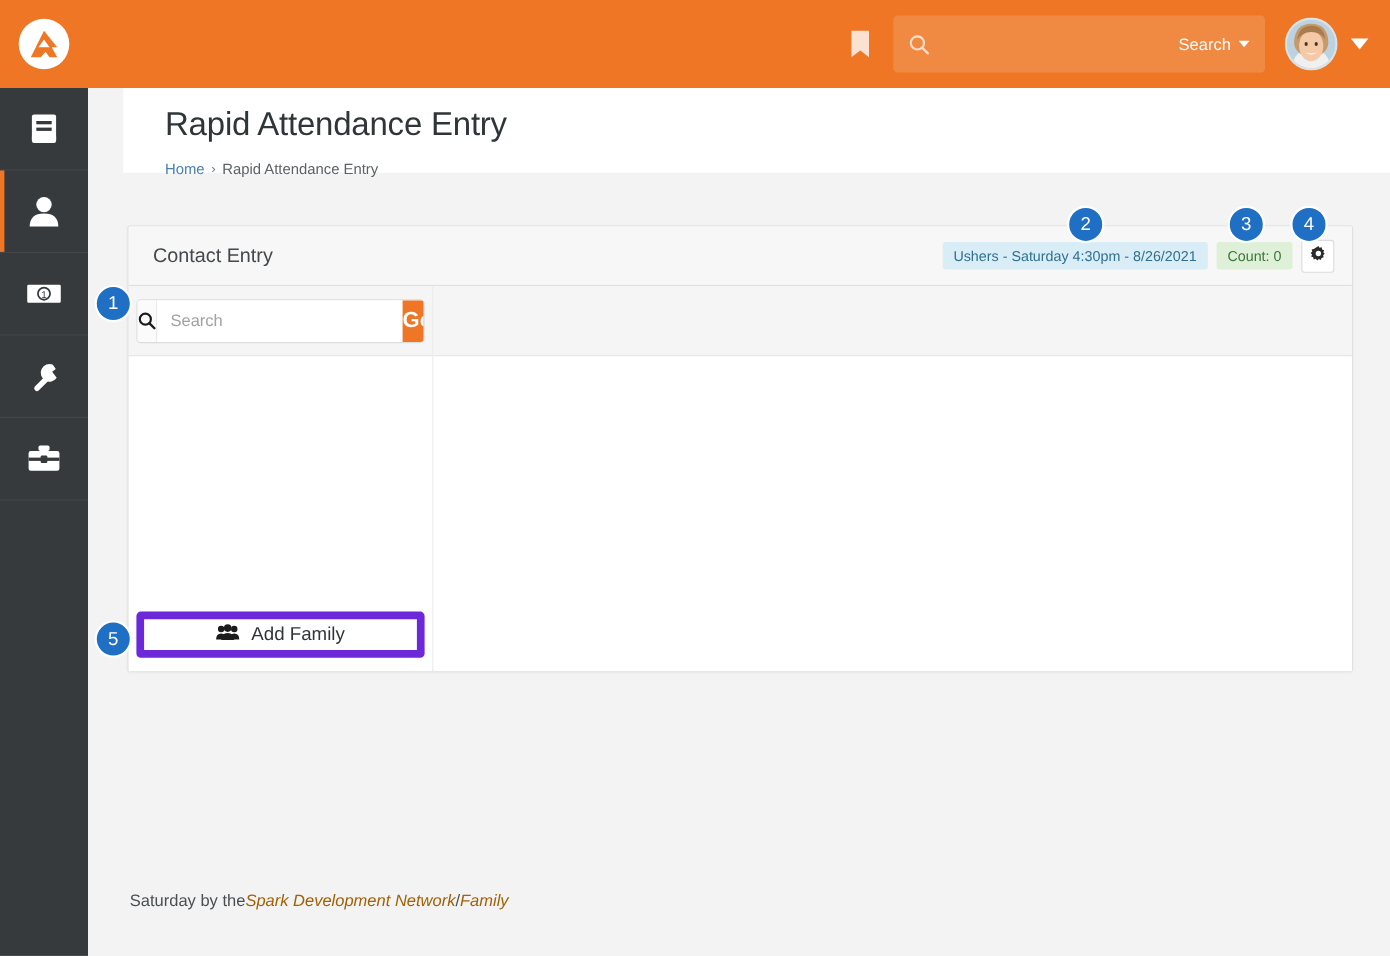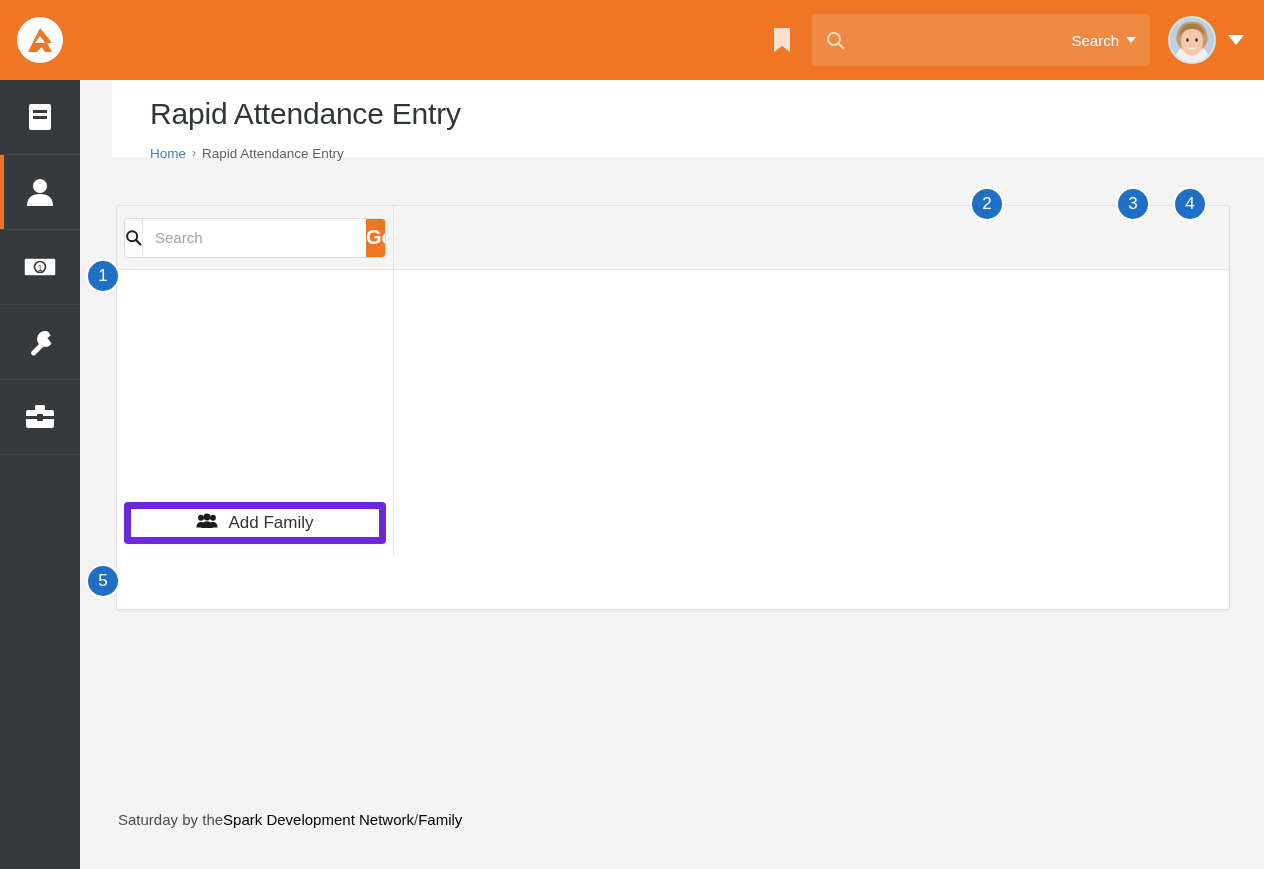--- a/index.html
+++ b/index.html
@@ -264,21 +264,21 @@
 
   
   .footer {
     position: absolute; left: 0; bottom: 0;
     width: 1184px; height: 100px;
     background: #f3f3f3;
     display: flex; align-items: center;
     padding-left: 38px;
     font-size: 15px; color: #4a4f52;
   }
-  .footer a { color: #000000; text-decoration: none; cursor: pointer; }
+  .footer a { color: #a16207; text-decoration: none; cursor: pointer; font-style: italic; }
 </style>
 </head>
 <body>
 
 <div class="app">
 
   <div class="topbar">
     <div class="logo-wrap">
       <div class="logo">
         <svg width="34" height="34" viewBox="0 0 34 34" aria-hidden="true">
@@ -375,20 +375,35 @@
       <div class="page-title">Rapid Attendance Entry</div>
       <div class="breadcrumb">
         <a>Home</a>
         <span class="bc-sep">›</span>
         <span>Rapid Attendance Entry</span>
       </div>
     </div>
 
     <div class="panel">
 
+      <div class="panel-head">
+        <div class="panel-title">Contact Entry</div>
+        <div class="panel-head-right">
+          <span class="badge badge-info">Ushers - Saturday 4:30pm - 8/26/2021</span>
+          <span class="badge badge-succ">Count: 0</span>
+          <div class="gear-btn">
+            <span>
+              <svg width="15" height="15" viewBox="0 0 16 16" aria-hidden="true">
+                <path d="M8 0.6 l1.1 1.8 2.1-.4 .5 2.1 2 .7-.9 1.9 1.4 1.6-1.6 1.4 .6 2-2.1 .5-.7 2-1.9-.9-1.6 1.4-1.4-1.6-2 .6-.5-2.1-2-.7 .9-1.9-1.4-1.6 1.6-1.4-.6-2 2.1-.5z" fill="#2b2b2b"></path>
+                <circle cx="8" cy="8" r="2.6" fill="#ffffff"></circle>
+              </svg>
+            </span>
+          </div>
+        </div>
+      </div>
 
       <div class="panel-body">
 
         <div class="col-left">
           <div class="search-row">
             <div class="input-group">
               <div class="ig-addon">
                 <svg width="17" height="17" viewBox="0 0 19 19" aria-hidden="true">
                   <circle cx="8" cy="8" r="5.6" fill="none" stroke="#1c1c1c" stroke-width="2.2"></circle>
                   <line x1="12.2" y1="12.2" x2="17.2" y2="17.2" stroke="#1c1c1c" stroke-width="2.4" stroke-linecap="round"></line>

